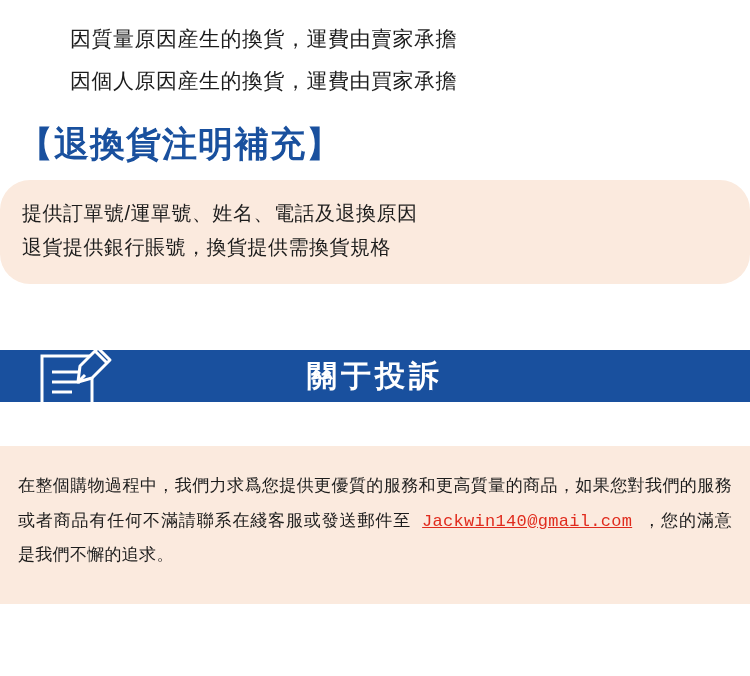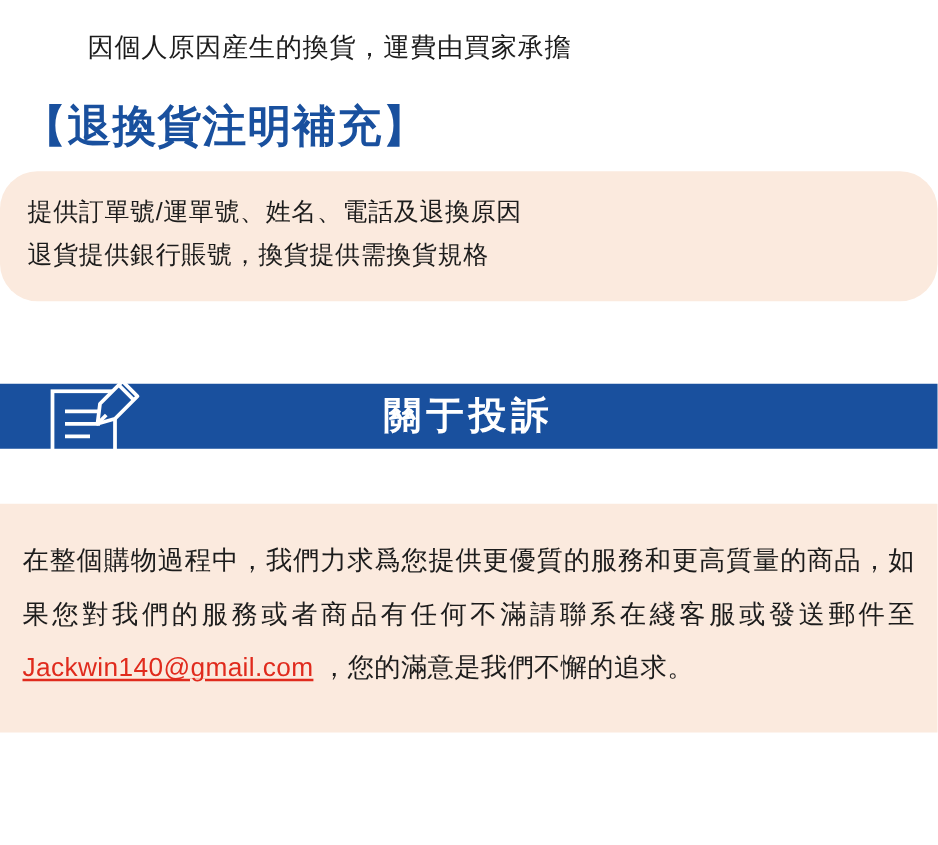--- a/index.html
+++ b/index.html
@@ -91,37 +91,39 @@
     height: 74px;
   }
 
   
   .bottom-block {
     background: #fbeade;
     margin-top: 36px;
     padding: 24px 18px 30px 18px;
   }
   .bottom-para {
-    font-size: 21px;
+    font-size: 17px;
     line-height: 2.05;
     color: #1c1c1c;
     letter-spacing: 0.3px;
     text-align: justify;
+    font-family: Liberation Mono, monospace;
   }
   .email {
     color: #e02b1d;
     text-decoration: underline;
   }
 </style>
 </head>
 <body>
 
 <div class="page">
 
   <div class="top-lines">
+    <div class="top-line">因質量原因産生的換貨，運費由賣家承擔</div>
     <div class="top-line">因個人原因産生的換貨，運費由買家承擔</div>
   </div>
 
   <div class="bracket-heading">【退換貨注明補充】</div>
 
   <div class="note-block">
     <div class="note-line">提供訂單號/運單號、姓名、電話及退換原因</div>
     <div class="note-line">退貨提供銀行賬號，換貨提供需換貨規格</div>
   </div>
 

